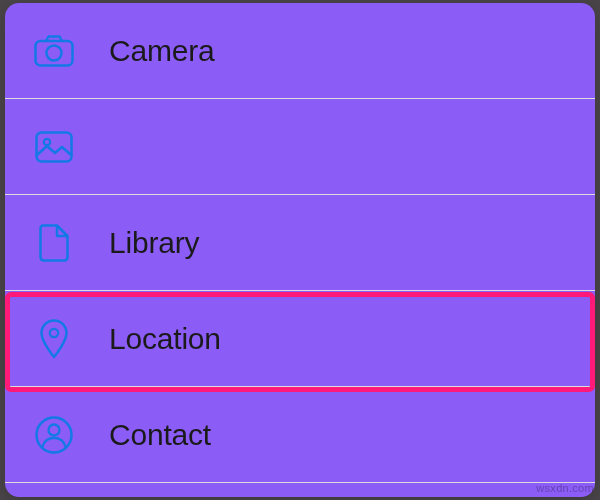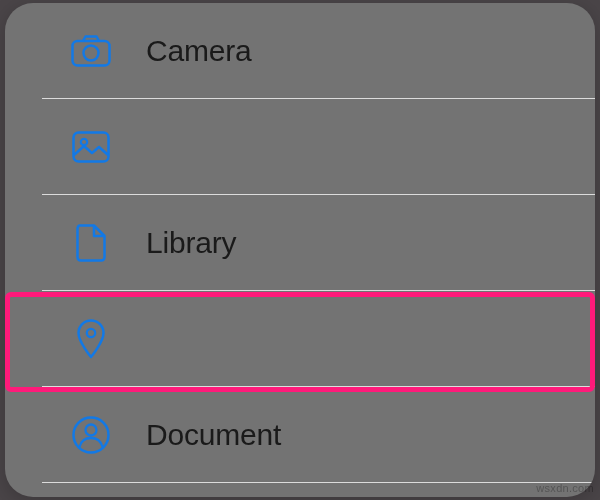--- a/index.html
+++ b/index.html
@@ -14,26 +14,25 @@
       background: #4a4548;
       display: flex;
       align-items: center;
       justify-content: center;
       position: relative;
       overflow: hidden;
     }
     .sheet {
       width: 590px;
       height: 494px;
-      background: #737373;
-      border-radius: 28px;
+      background: #8b5cf6;
+      border-radius: 14px;
       overflow: hidden;
       box-shadow: 0 4px 20px rgba(0,0,0,0.2);
       position: relative;
-      padding-left: 37px;
     }
     .menu-item {
       display: flex;
       align-items: center;
       height: 96px;
       padding: 0 28px;
       border-bottom: 1px solid #dcdcdc;
       cursor: pointer;
       position: relative;
     }
@@ -116,30 +115,31 @@
     <span class="menu-label">Library</span>
   </div>
 
   <div class="menu-item">
     <span class="icon-wrap">
       <svg width="30" height="40" viewBox="0 0 30 40" fill="none">
         <path d="M15 38 C15 38 27.5 23 27.5 14 C27.5 7 22 1.5 15 1.5 C8 1.5 2.5 7 2.5 14 C2.5 23 15 38 15 38 Z" stroke="#1279e6" stroke-width="2.5" fill="none" stroke-linejoin="round"></path>
         <circle cx="15" cy="14" r="4.2" stroke="#1279e6" stroke-width="2.3"></circle>
       </svg>
     </span>
+    <span class="menu-label">Location</span>
   </div>
 
   <div class="menu-item">
     <span class="icon-wrap">
       <svg width="38" height="38" viewBox="0 0 38 38" fill="none">
         <circle cx="19" cy="19" r="17.5" stroke="#1279e6" stroke-width="2.5"></circle>
         <circle cx="19" cy="14" r="5.5" stroke="#1279e6" stroke-width="2.3"></circle>
         <path d="M7.5 31 C9 25 13.5 22 19 22 C24.5 22 29 25 30.5 31" stroke="#1279e6" stroke-width="2.3" fill="none"></path>
       </svg>
     </span>
-    <span class="menu-label">Document</span>
+    <span class="menu-label">Contact</span>
   </div>
 
   <div class="highlight-box"></div>
 
 </div>
 
 <div class="watermark">wsxdn.com</div>
 
 </body></html>

